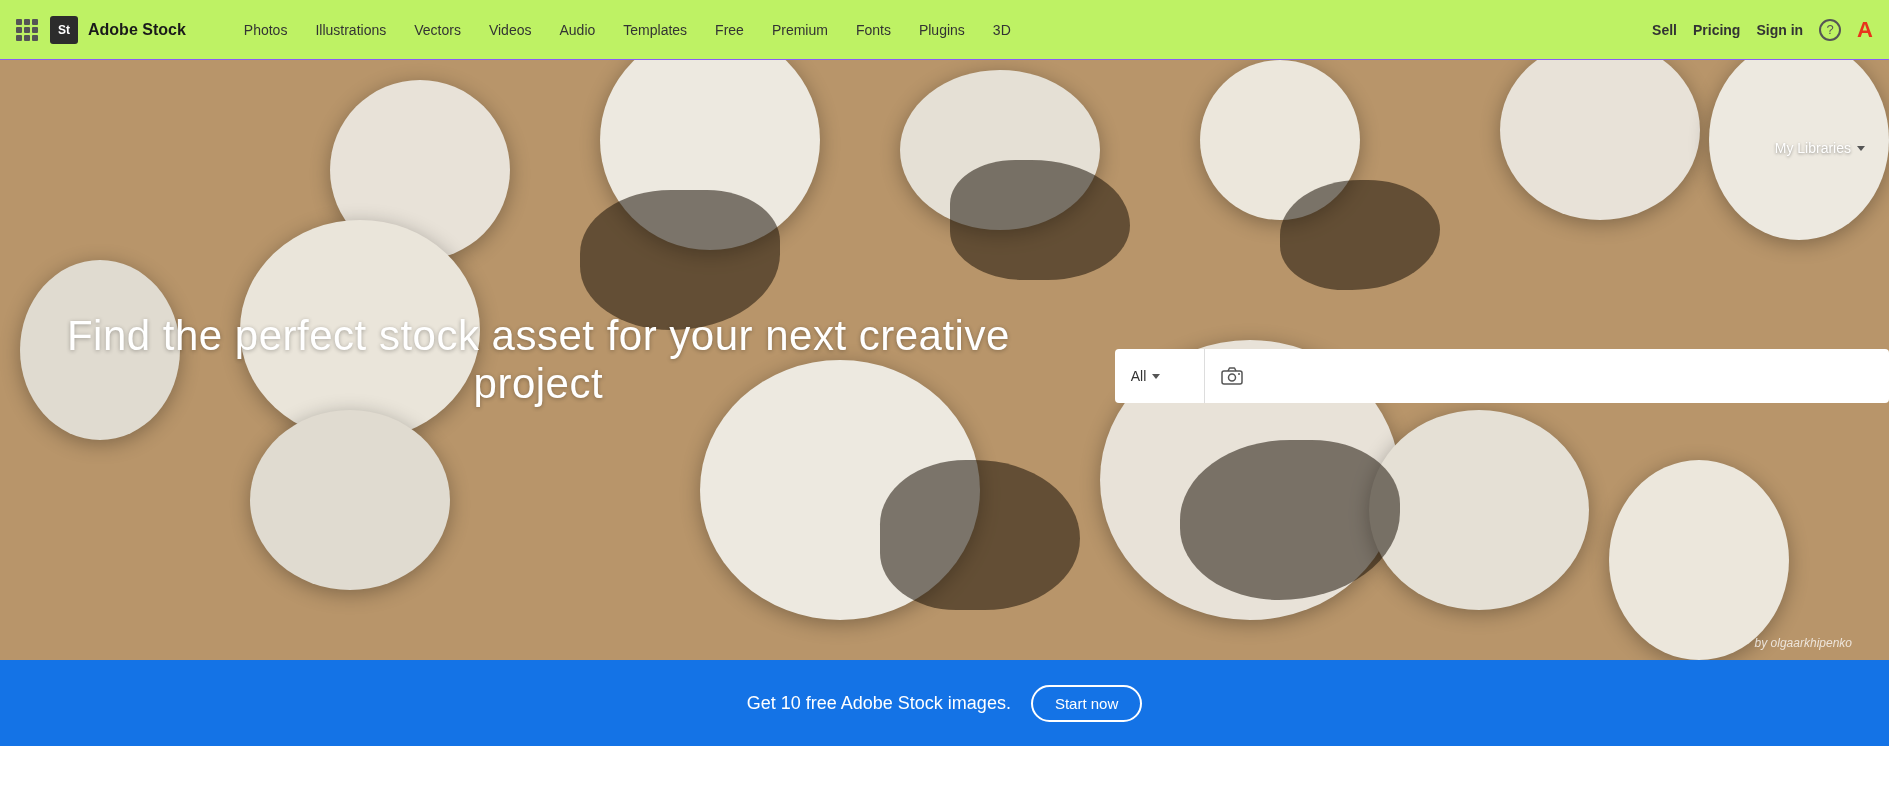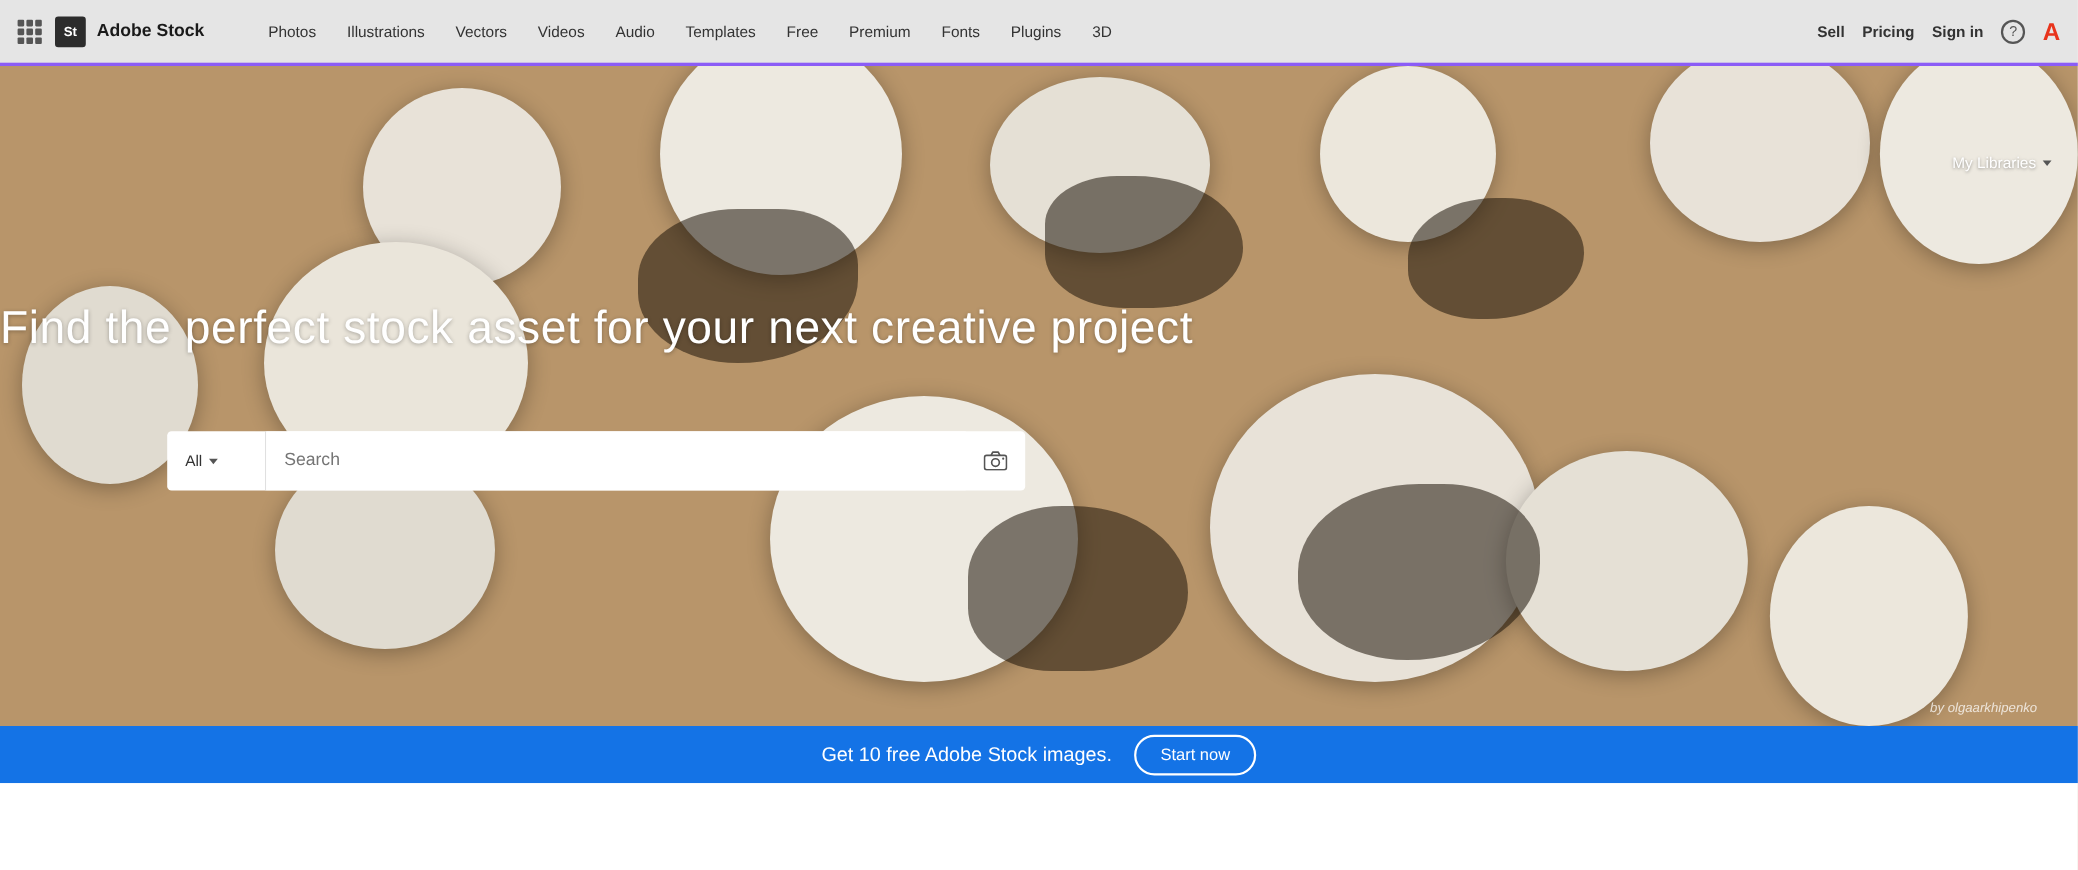--- a/index.html
+++ b/index.html
@@ -2,24 +2,24 @@
 <html><head>
   <meta charset="utf-8">
   <style>
     * { margin: 0; padding: 0; box-sizing: border-box; }
     body { font-family: Arial, sans-serif; width: 1889px; overflow-x: hidden; }
 
     
     .navbar {
       display: flex;
       align-items: center;
-      background: #e5e5e5;
+      background: #bef264;
       height: 60px;
       padding: 0 16px;
-      border-bottom: 3px solid #8b5cf6;
+      border-bottom: 1px solid #8b5cf6;
       position: relative;
       z-index: 10;
     }
     .nav-left {
       display: flex;
       align-items: center;
       gap: 4px;
     }
     .grid-icon {
       display: grid;
@@ -150,21 +150,21 @@
     .sb1 { width: 200px; height: 140px; top: 130px; left: 580px; border-radius: 50% 40% 60% 50%; }
     .sb2 { width: 180px; height: 120px; top: 100px; left: 950px; border-radius: 40% 60% 50% 45%; }
     .sb3 { width: 160px; height: 110px; top: 120px; left: 1280px; border-radius: 50% 45% 55% 40%; }
     .sb4 { width: 200px; height: 150px; top: 400px; left: 880px; border-radius: 45% 55% 50% 40%; }
     .sb5 { width: 220px; height: 160px; top: 380px; left: 1180px; border-radius: 50% 40% 55% 45%; }
 
     .hero-content {
       position: relative;
       z-index: 2;
       display: flex;
-      flex-direction: column;
+      flex-direction: row;
       align-items: center;
       gap: 38px;
     }
     .hero-title {
       font-size: 42px;
       color: #fff;
       font-weight: 300;
       text-align: center;
       text-shadow: 0 1px 4px rgba(0,0,0,0.3);
       letter-spacing: 0.5px;
@@ -236,21 +236,21 @@
       right: 37px;
       z-index: 3;
       color: rgba(255,255,255,0.75);
       font-size: 12px;
       font-style: italic;
     }
 
     
     .promo-banner {
       background: #1473e6;
-      height: 52px;
+      height: 86px;
       display: flex;
       align-items: center;
       justify-content: center;
       gap: 20px;
     }
     .promo-text {
       color: #fff;
       font-size: 18px;
     }
     .promo-btn {
@@ -336,21 +336,20 @@
   </div>
 
   <div class="hero-content">
     <h1 class="hero-title">Find the perfect stock asset for your next creative project</h1>
 
     <div class="search-bar">
       <div class="search-dropdown">
         <span>All</span>
         <div class="chevron-down"></div>
       </div>
-      <input class="search-input" type="text" placeholder="Search" style="">
       <div class="search-camera-btn">
 
         <svg width="22" height="18" viewBox="0 0 22 18" fill="none" xmlns="http://www.w3.org/2000/svg">
           <rect x="1" y="4" width="20" height="13" rx="2" stroke="#555" stroke-width="1.5" fill="none"></rect>
           <circle cx="11" cy="10.5" r="3.5" stroke="#555" stroke-width="1.5" fill="none"></circle>
           <path d="M7 4l1.5-3h5L15 4" stroke="#555" stroke-width="1.5" fill="none" stroke-linejoin="round"></path>
           <circle cx="18" cy="7" r="1" fill="#555"></circle>
         </svg>
       </div>
     </div>

